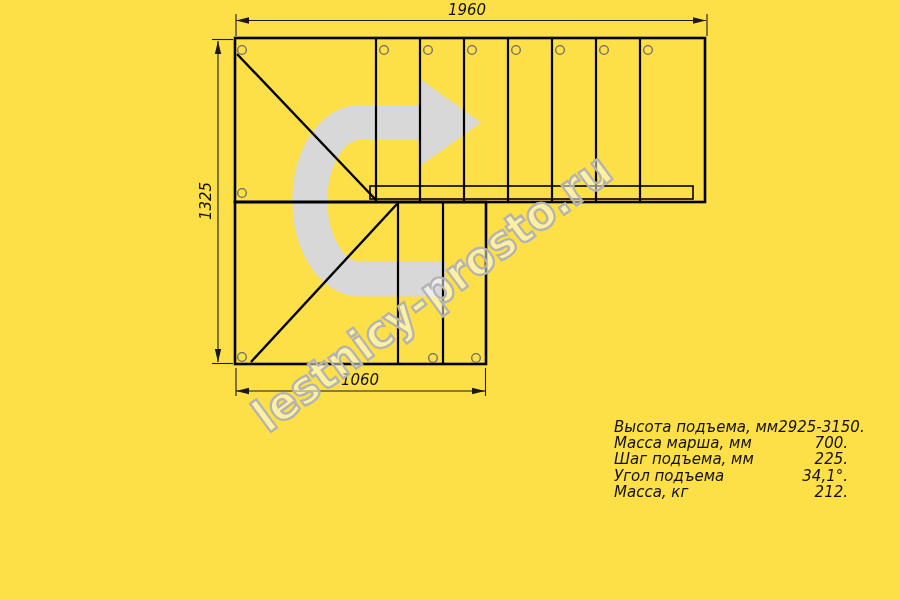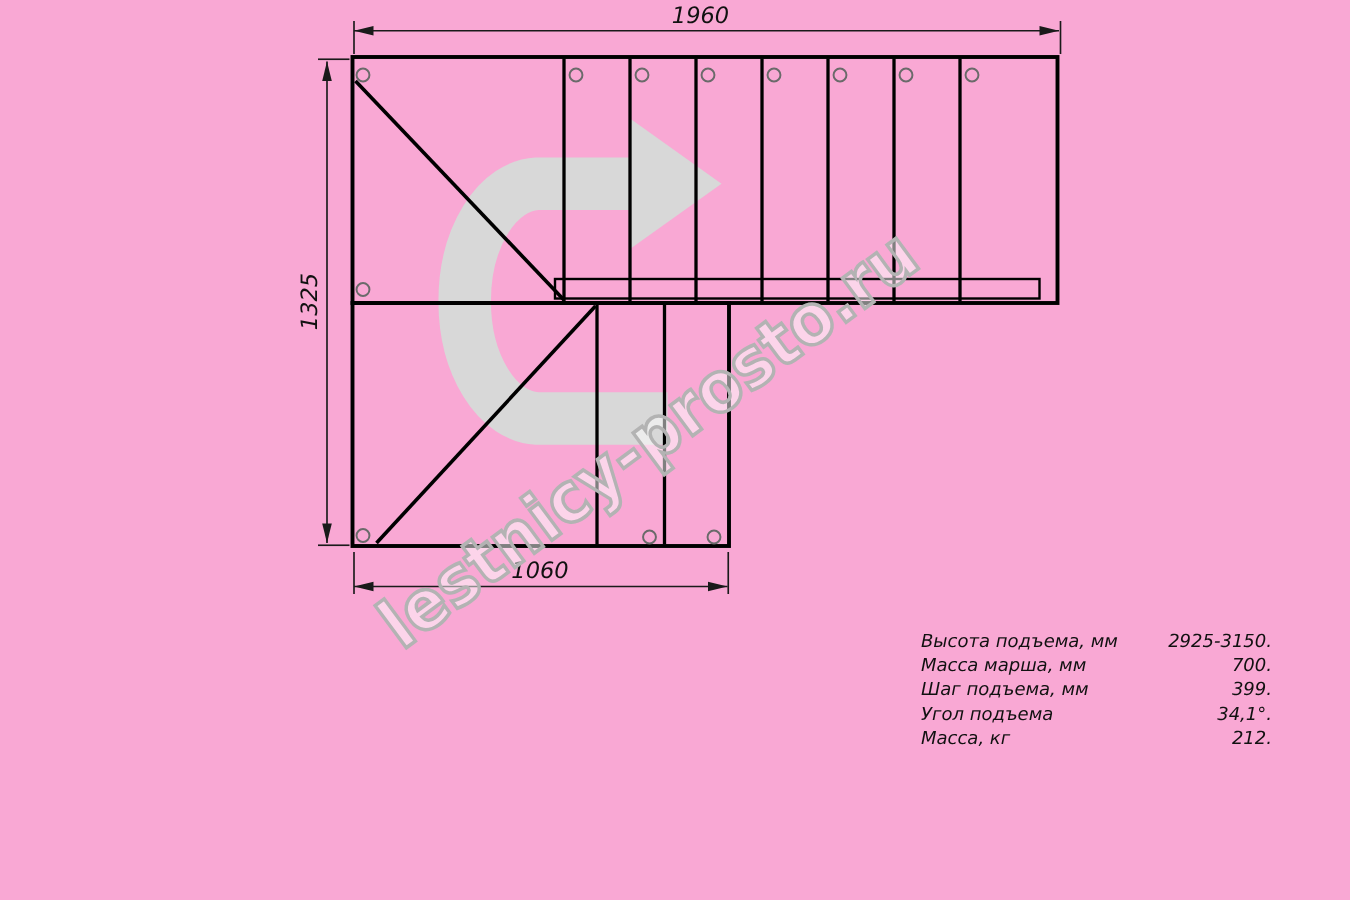--- a/index.html
+++ b/index.html
@@ -1,21 +1,21 @@
 <!DOCTYPE html>
 <html><head>
 <meta charset="utf-8">
 <style>
   html,body{margin:0;padding:0;background:#ffffff;}
-  .stage{position:relative;width:900px;height:600px;background:#f9a8d4;overflow:hidden;
+  .stage{position:relative;width:900px;height:600px;background:#fde047;overflow:hidden;
          font-family:"DejaVu Sans",sans-serif;}
   .stage svg{position:absolute;left:0;top:0;}
   .specs{position:absolute;left:614px;top:419px;width:234px;
          font-family:"DejaVu Sans",sans-serif;font-style:italic;
-         font-size:12px;line-height:16.2px;color:#111111;}
+         font-size:15px;line-height:16.2px;color:#111111;}
   .spec-row{display:flex;justify-content:space-between;white-space:nowrap;}
   .spec-value{text-align:right;}
   .dim-text{font-family:"DejaVu Sans",sans-serif;font-style:italic;font-size:15px;fill:#111111;}
 </style>
 </head>
 <body>
 
 <div class="stage">
 
   <svg width="900" height="600" viewBox="0 0 900 600">
@@ -101,21 +101,21 @@
     <div class="spec-row">
       <span class="spec-label">Высота подъема, мм</span>
       <span class="spec-value">2925-3150.</span>
     </div>
     <div class="spec-row">
       <span class="spec-label">Масса марша, мм</span>
       <span class="spec-value">700.</span>
     </div>
     <div class="spec-row">
       <span class="spec-label">Шаг подъема, мм</span>
-      <span class="spec-value">399.</span>
+      <span class="spec-value">225.</span>
     </div>
     <div class="spec-row">
       <span class="spec-label">Угол подъема</span>
       <span class="spec-value">34,1°.</span>
     </div>
     <div class="spec-row">
       <span class="spec-label">Масса, кг</span>
       <span class="spec-value">212.</span>
     </div>
   </div>

